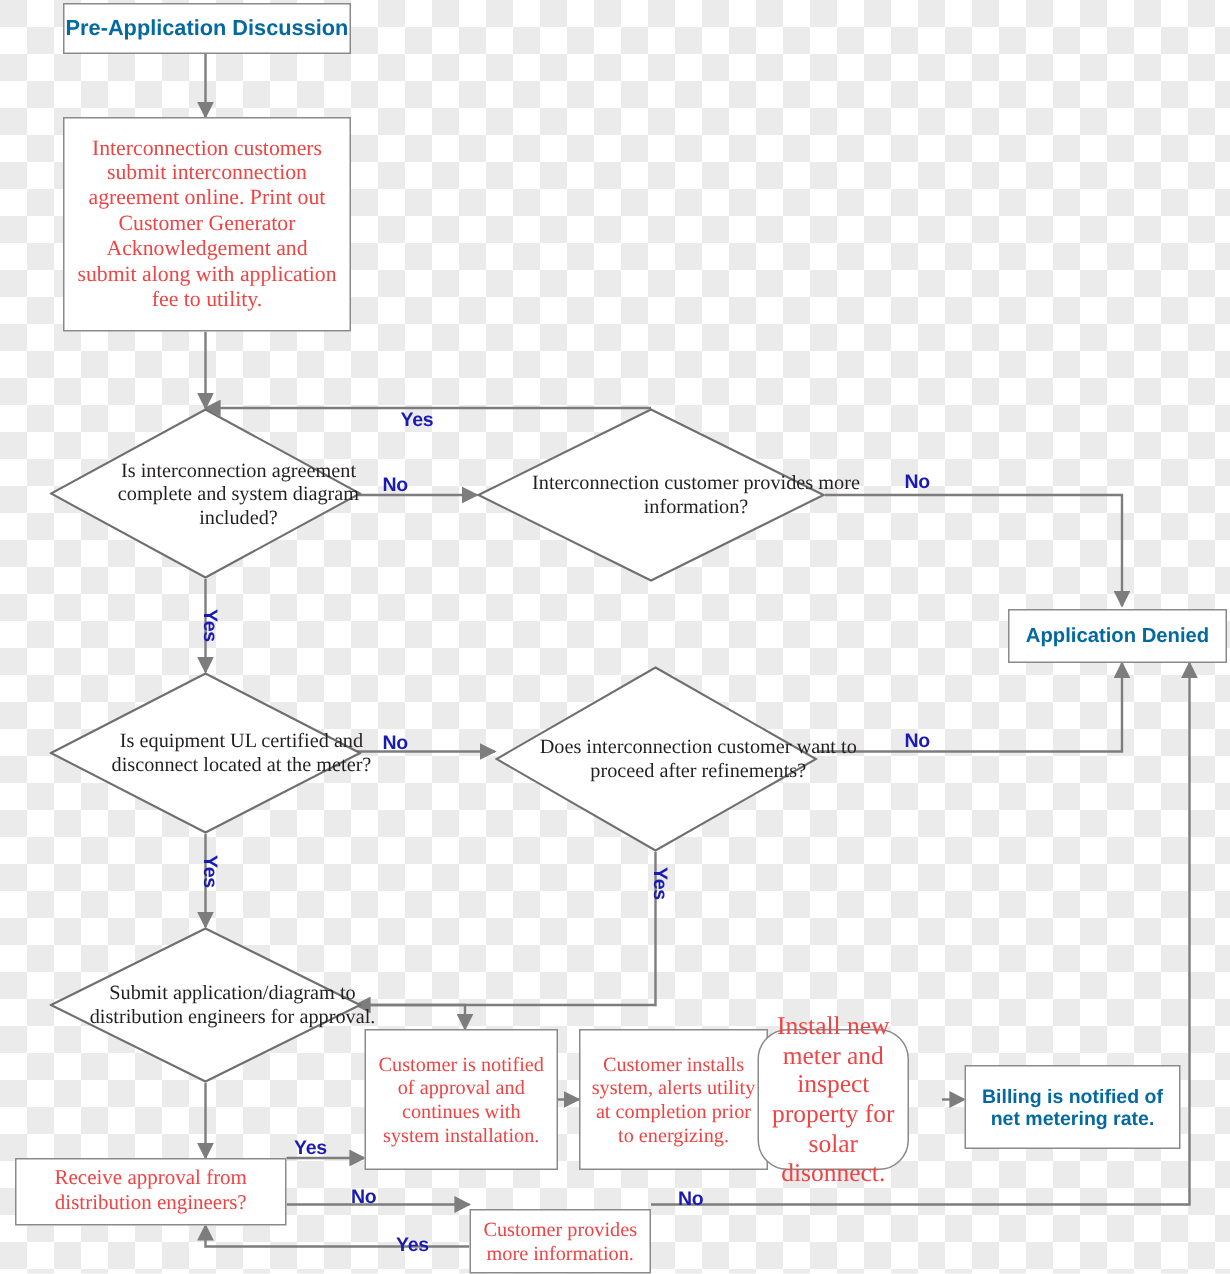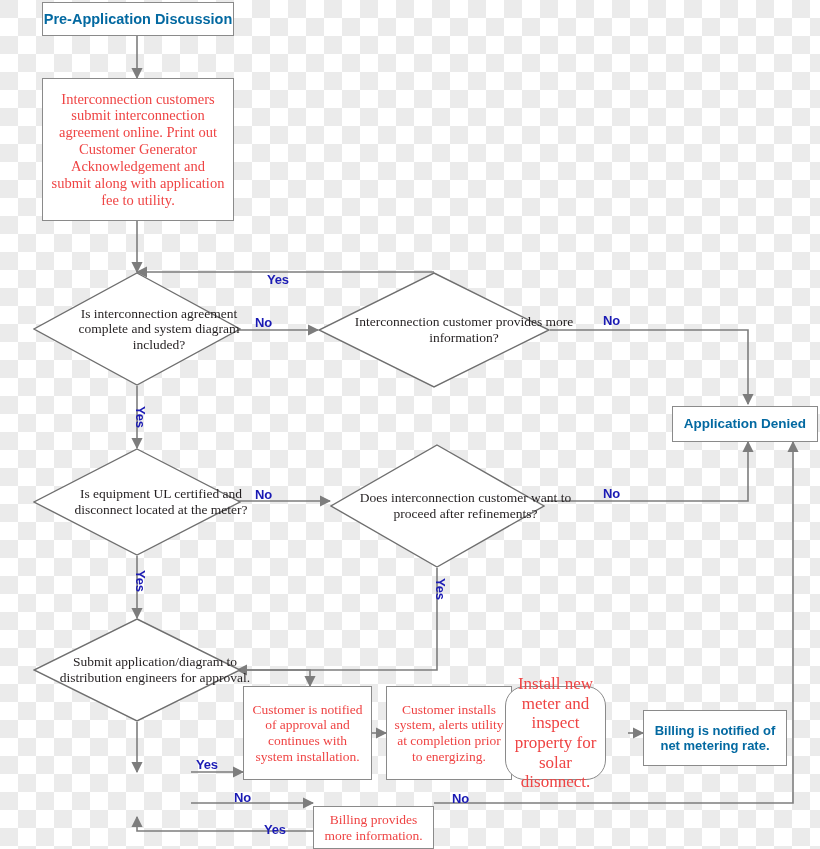--- a/index.html
+++ b/index.html
@@ -158,39 +158,42 @@
 
   <div class="diamond" style="left:33px;top:618px;width:208px;height:104px;">
     <svg class="shape" viewBox="0 0 208 104">
       <polygon points="104,1 207,52 104,103 1,52" fill="#ffffff" stroke="#6f6f6f" stroke-width="1.4"></polygon>
     </svg>
     <div class="dtext" style="font-size:13.5px;padding:0 18px;">
       <span>Submit application/diagram to distribution engineers for approval.</span>
     </div>
   </div>
 
+  <div class="node rect" style="left:10px;top:772px;width:181px;height:45px;font-size:14px;padding:2px 6px;">
+    <span>Receive approval from distribution engineers?</span>
+  </div>
 
   <div class="node rect" style="left:243px;top:686px;width:129px;height:94px;font-size:13.5px;padding:2px 5px;">
     <span>Customer is notified of approval and continues with system installation.</span>
   </div>
 
   <div class="node rect" style="left:386px;top:686px;width:126px;height:94px;font-size:13.5px;padding:2px 5px;align-items:center;">
     <span>Customer installs system, alerts utility at completion prior to energizing.</span>
   </div>
 
   <div class="node rect" style="left:505px;top:686px;width:101px;height:94px;font-size:17px;padding:2px 4px;border-radius:20px;">
     <span>Install new meter and inspect property for solar disonnect.</span>
   </div>
 
   <div class="node rect blue" style="left:643px;top:710px;width:144px;height:56px;font-size:13px;padding:2px 5px;">
     <span>Billing is notified of net metering rate.</span>
   </div>
 
   <div class="node rect" style="left:313px;top:806px;width:121px;height:43px;font-size:13.5px;padding:2px 4px;">
-    <span>Billing provides more information.</span>
+    <span>Customer provides more information.</span>
   </div>
 
   <div class="elabel" style="left:267px;top:272px;"><span>Yes</span></div>
 
   <div class="elabel" style="left:255px;top:315px;"><span>No</span></div>
 
   <div class="elabel rot" style="left:148px;top:406px;"><span>Yes</span></div>
 
   <div class="elabel" style="left:603px;top:313px;"><span>No</span></div>
 

